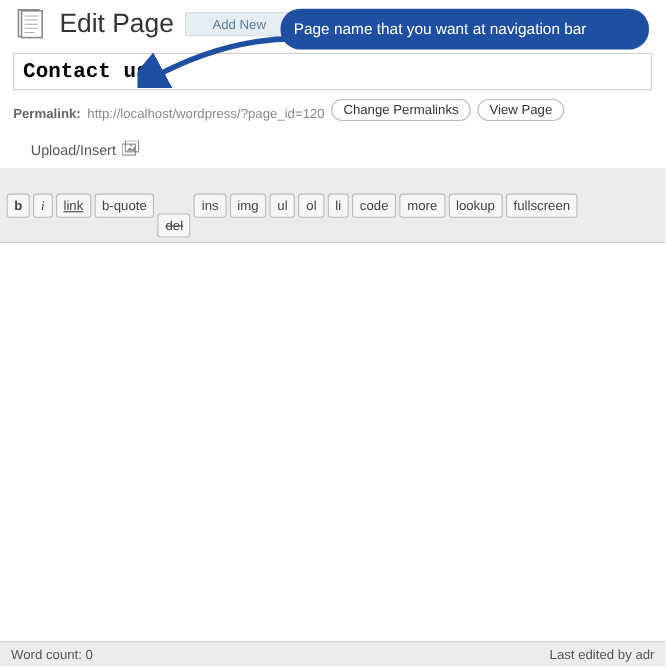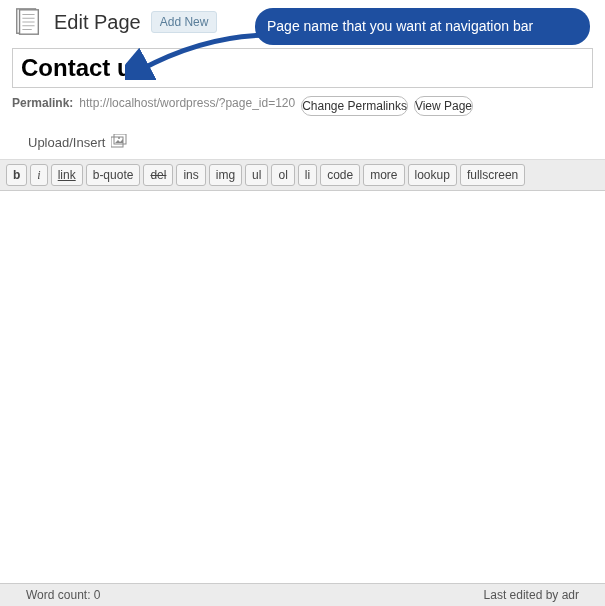--- a/index.html
+++ b/index.html
@@ -19,32 +19,32 @@
     }
     .page-icon {
       width: 32px;
       height: 32px;
       display: flex;
       align-items: center;
       justify-content: center;
     }
     .page-icon svg { width: 30px; height: 30px; }
     .title {
-      font-size: 20px;
+      font-size: 24px;
       font-weight: normal;
       color: #333;
       text-align: right;
     }
     .add-new {
       background: #e6eef4;
       color: #5a7e9a;
       border: 1px solid #d0dee8;
       border-radius: 3px;
       font-size: 12px;
-      padding: 3px 8px;
+      padding: 3px 24px;
       cursor: pointer;
     }
     .callout {
       position: absolute;
       top: 8px;
       left: 255px;
       width: 335px;
       background: #1e4fa0;
       border-radius: 18px;
       padding: 10px 12px;
@@ -64,42 +64,42 @@
     }
     .title-input-wrap {
       margin: 0 12px;
       border: 1px solid #ccc;
       background: #fff;
     }
     .title-input {
       width: 100%;
       border: none;
       outline: none;
-      font-size: 24px;
+      font-size: 19px;
       font-weight: bold;
       padding: 5px 8px;
       background: transparent;
-      font-family: Liberation Sans, sans-serif;
+      font-family: Liberation Mono, monospace;
     }
     .permalink-row {
       padding: 8px 12px;
       display: flex;
-      align-items: flex-start;
+      align-items: flex-end;
       gap: 6px;
       font-size: 12px;
       color: #666;
       flex-wrap: wrap;
     }
     .permalink-label { font-weight: bold; color: #666; }
     .permalink-url { color: #888; }
     .pill-btn {
       background: #fff;
       border: 1px solid #bbb;
       border-radius: 12px;
-      padding: 2px 0;
+      padding: 2px 10px;
       font-size: 12px;
       color: #333;
       cursor: pointer;
     }
     .upload-row {
       padding: 10px 12px 6px 12px;
       font-size: 13px;
       color: #555;
       display: flex;
       align-items: center;
@@ -127,42 +127,42 @@
       padding: 2px 6px;
       font-size: 12px;
       color: #444;
       cursor: pointer;
       line-height: 16px;
       font-family: Arial, sans-serif;
     }
     .tb-btn.b { font-weight: bold; }
     .tb-btn.i { font-style: italic; font-family: Georgia, serif; }
     .tb-btn.link { text-decoration: underline; }
-    .tb-btn.del { text-decoration: line-through; }
+    .tb-btn.del { text-decoration: line-through; margin-top: 36px; }
     .editor-area {
       width: 100%;
       height: 390px;
       border: none;
       outline: none;
       resize: none;
       padding: 8px;
       font-family: monospace;
       font-size: 13px;
       background: #fff;
     }
     .footer {
       position: absolute;
       bottom: 0;
       left: 0;
       right: 0;
       border-top: 1px solid #ccc;
       background: #ececec;
       display: flex;
       justify-content: space-between;
-      padding: 4px 26px;
+      padding: 4px 10px;
       font-size: 12px;
       color: #555;
     }
   </style>
 </head>
 <body>
 
 <div class="header-row">
   <span class="page-icon">
     <svg viewBox="0 0 32 32">

